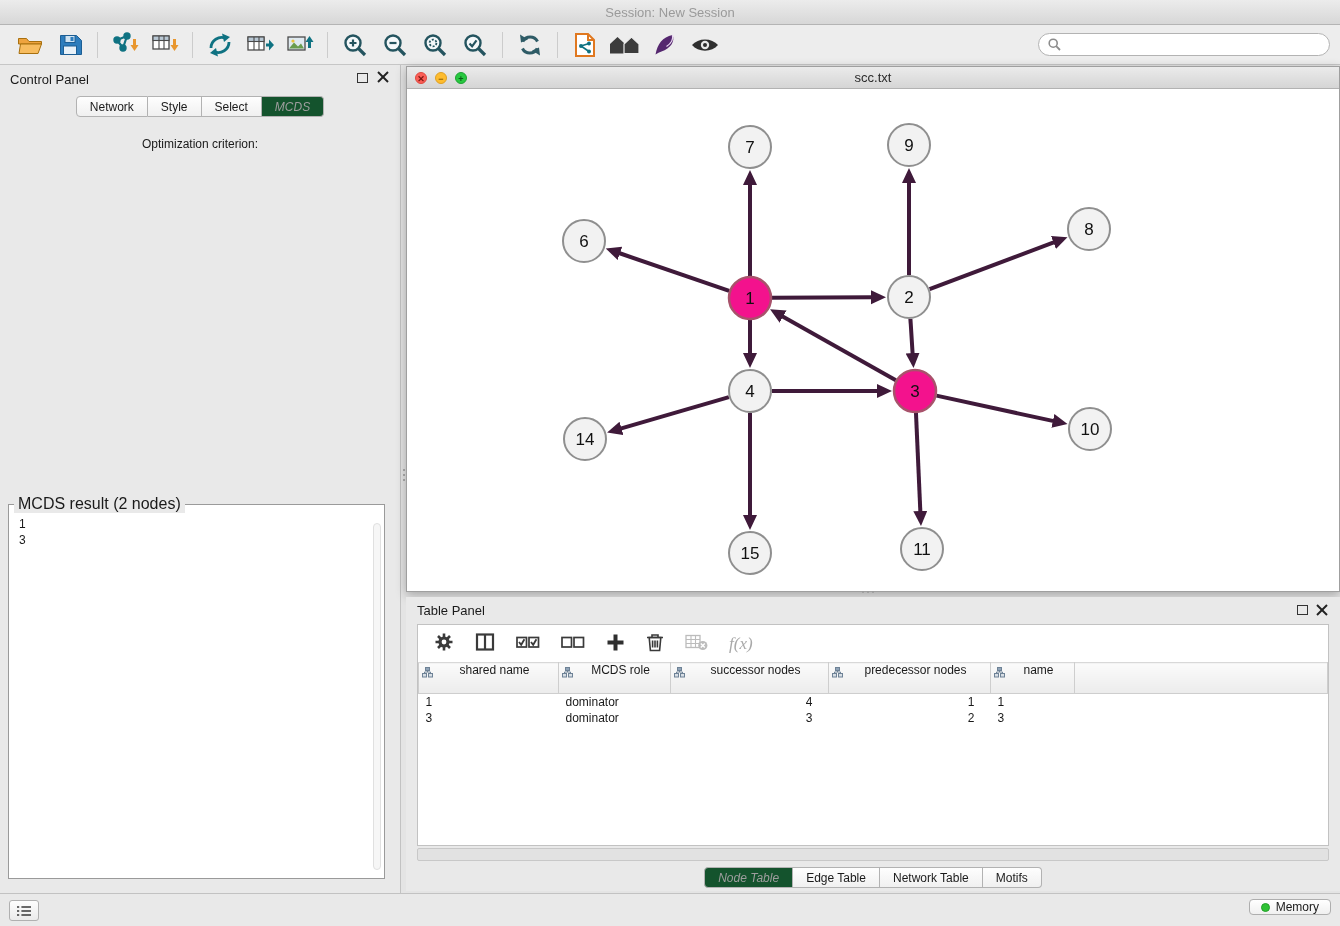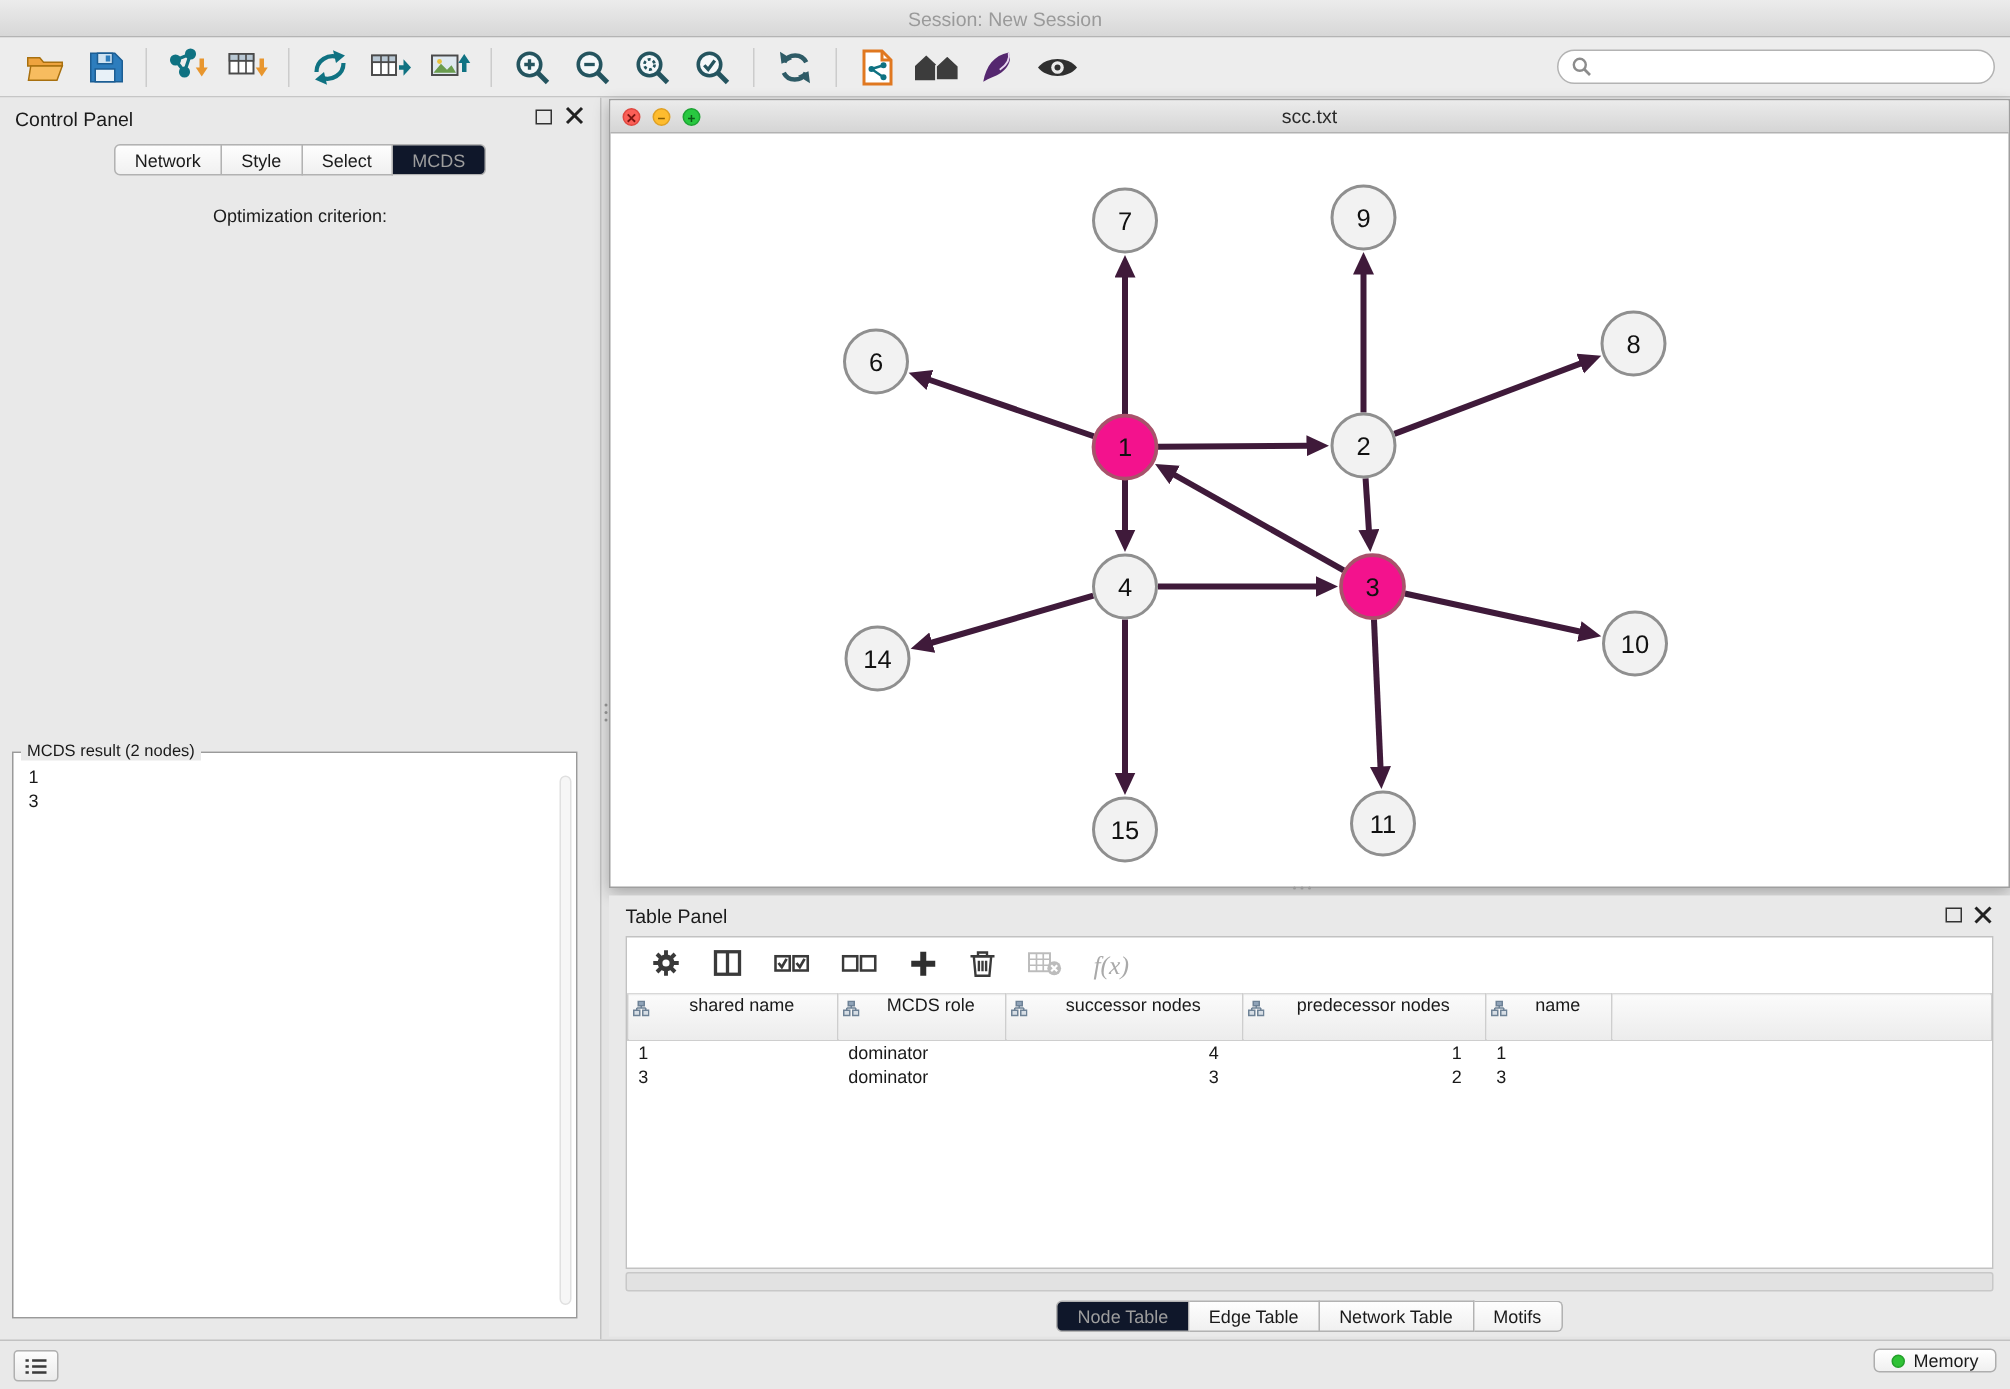--- a/index.html
+++ b/index.html
@@ -27,31 +27,31 @@
   #cp-header { position:relative; height:28px; }
   #cp-title { position:absolute; left:10px; top:7px; font-size:13px; }
   .panel-float { position:absolute; top:8px; width:11px; height:10px; border:1.5px solid #333; }
   .panel-close { position:absolute; top:6px; width:12px; height:12px; }
   #cp-float { right:32px; } #cp-close { right:11px; }
   .seg { display:flex; justify-content:center; }
   .seg button { font-size:12px; height:21px; padding:0 13px; background:linear-gradient(#fefefe,#f0f0f0);
     border:1px solid #b2b2b2; border-left:none; color:#1a1a1a; font-family:"Liberation Sans",sans-serif; }
   .seg button:first-child { border-left:1px solid #b2b2b2; border-radius:4px 0 0 4px; }
   .seg button:last-child { border-radius:0 4px 4px 0; }
-  .seg button.active { background:#0f172a; color:#9d9d9d; }
+  .seg button.active { background:#14532d; color:#9d9d9d;font-style:italic; }
   #cp-tabs { position:absolute; left:0; top:31px; width:100%; }
   #opt-label { position:absolute; left:0; top:72px; width:100%; text-align:center; font-size:12px; }
   #criterion-select { position:absolute; left:45px; top:93px; width:310px; height:24px; background:#fff;
     border:1px solid #ababab; border-radius:4px; display:flex; align-items:center; padding:0 22px 0 9px; font-size:13px; }
   #criterion-select .stepper { position:absolute; right:6px; top:5px; }
   #cp-buttons { position:absolute; left:0; top:127px; width:100%; display:flex; justify-content:center; gap:16px; }
   .push-btn { height:23px; padding:0 15px; font-size:13px; background:linear-gradient(#ffffff,#f0f0f0);
     border:1px solid #adadad; border-radius:4px; font-family:"Liberation Sans",sans-serif; color:#1a1a1a; }
   #mcds-result { position:absolute; left:8px; right:15px; top:430px; bottom:14px; border:1px solid #9a9a9a; background:#fff; padding:0; }
-  #mcds-result legend { margin-left:5px; padding:0 4px; font-size:11px; background:#e9e9e9; }
+  #mcds-result legend { margin-left:5px; padding:0 4px; font-size:16px; background:#e9e9e9; }
   #mcds-result-text { padding:3px 10px; font-size:12px; line-height:16px; white-space:pre; }
   #mcds-scrolltrack { position:absolute; right:3px; top:10px; bottom:8px; width:8px; background:#f6f6f6; border:1px solid #e0e0e0; border-radius:4px; }
 
   
   .v-handle { position:absolute; left:401px; top:462px; width:5px; height:26px; display:flex; flex-direction:column; align-items:center; justify-content:center; gap:3px; }
   .v-handle i, .h-handle i { width:2px; height:2px; background:#9a9a9a; border-radius:50%; display:block; }
   .h-handle { position:absolute; left:855px; top:589px; width:26px; height:5px; display:flex; align-items:center; justify-content:center; gap:3px; }
 
   
   #network-window { position:absolute; left:406px; top:66px; width:934px; height:526px; background:#fff;

